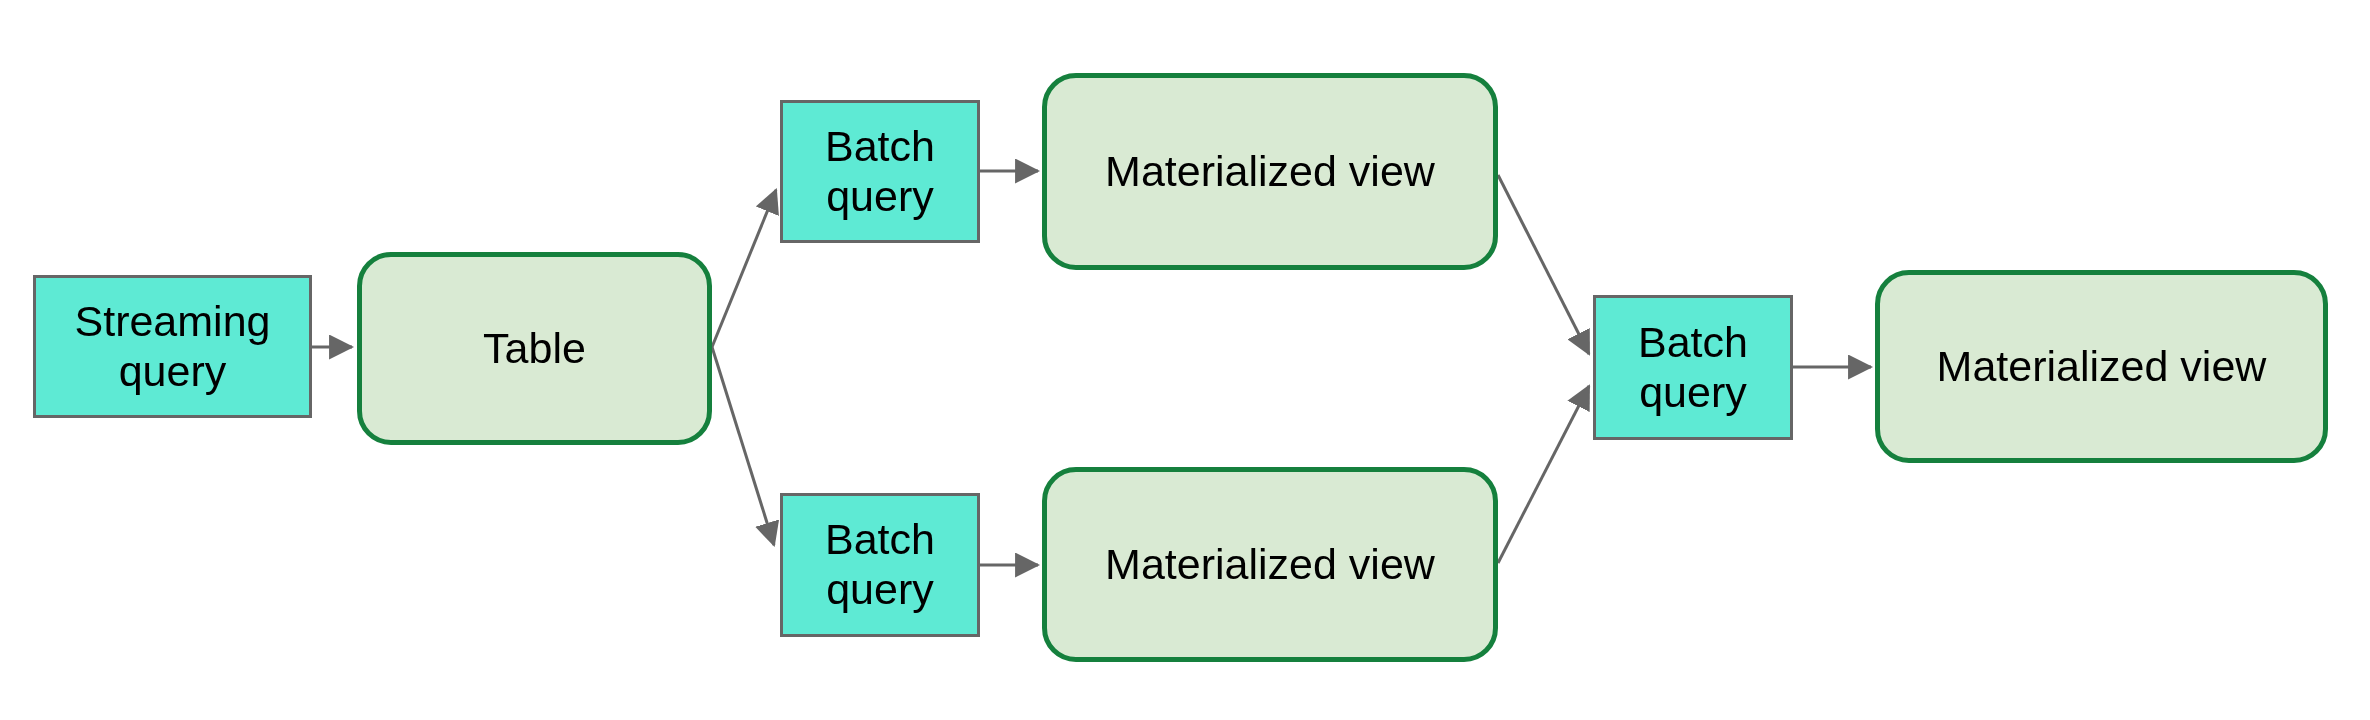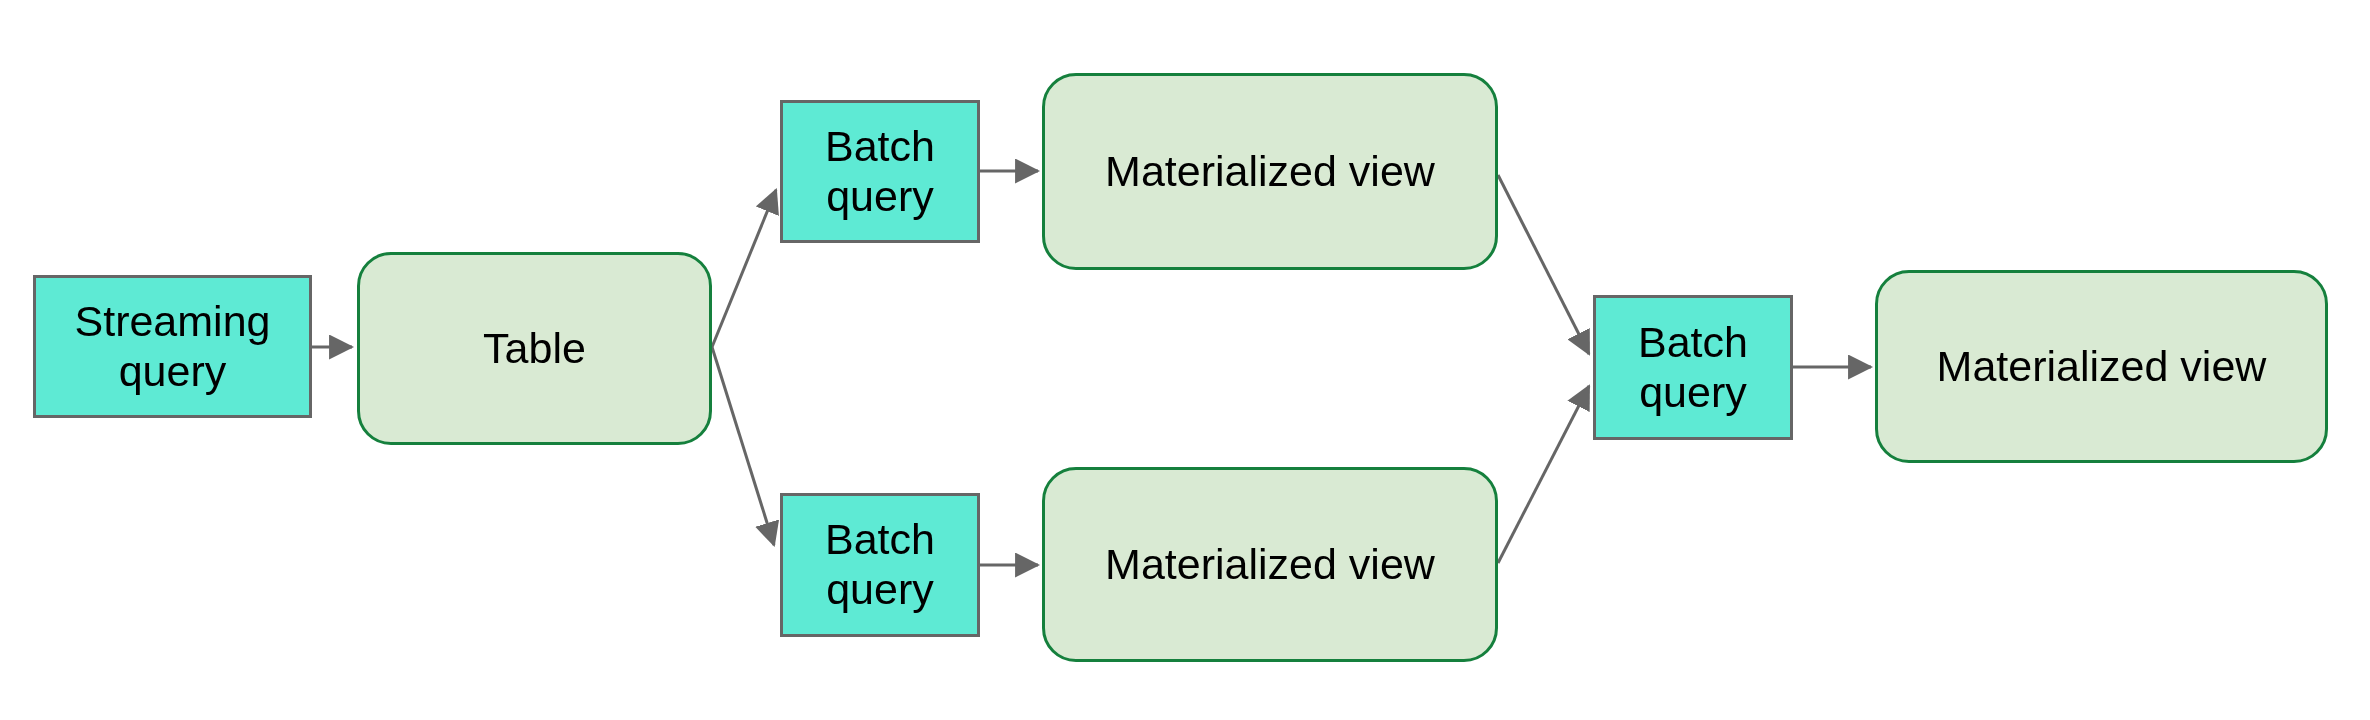--- a/index.html
+++ b/index.html
@@ -35,21 +35,21 @@
     line-height: 1.16;
     padding: 4px 10px;
   }
   .node-yellow {
     background: #5eead4;
     border: 3px solid #666666;
     border-radius: 0;
   }
   .node-green {
     background: #d9ead3;
-    border: 3px solid #15803d;
+    border: 5px solid #15803d;
     border-radius: 34px;
   }
   
   .n-streaming      { left: 33px;   top: 275px; width: 279px; height: 143px; }
   .n-table          { left: 357px;  top: 252px; width: 355px; height: 193px; }
   .n-batch-top      { left: 780px;  top: 100px; width: 200px; height: 143px; }
   .n-mv-top         { left: 1042px; top: 73px;  width: 456px; height: 197px; }
   .n-batch-bottom   { left: 780px;  top: 493px; width: 200px; height: 144px; }
   .n-mv-bottom      { left: 1042px; top: 467px; width: 456px; height: 195px; }
   .n-batch-center   { left: 1593px; top: 295px; width: 200px; height: 145px; }

